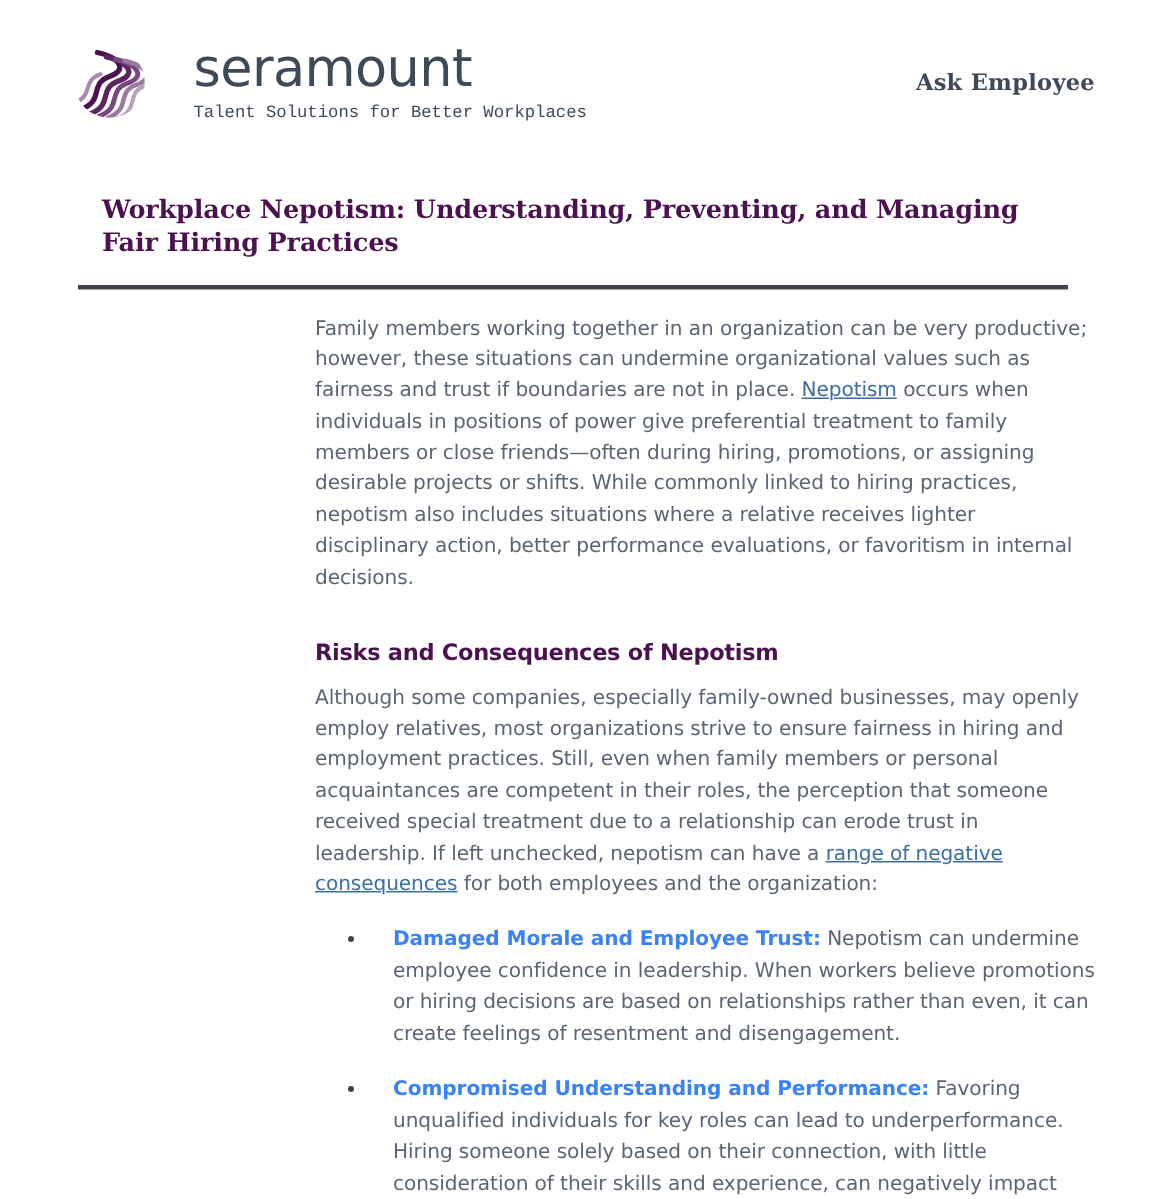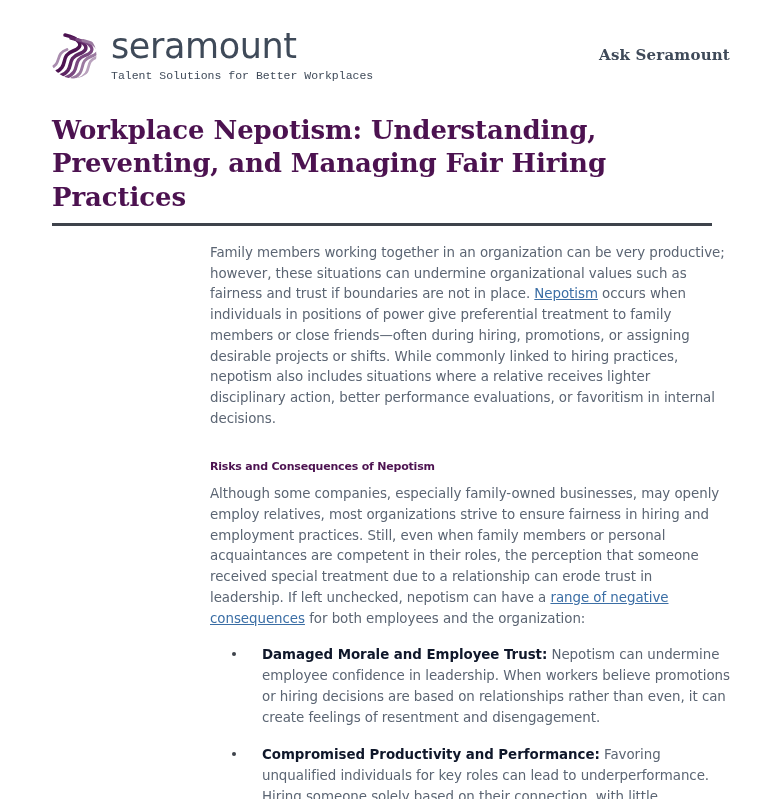--- a/index.html
+++ b/index.html
@@ -28,21 +28,21 @@
   .site-header {
     display: flex;
     align-items: center;
     justify-content: space-between;
     padding: 24px 38px 0 48px;
     height: 86px;
   }
   .brand {
     display: flex;
     align-items: center;
-    gap: 13px;
+    gap: 31px;
   }
   .brand-mark {
     width: 50px;
     height: 50px;
     flex: 0 0 50px;
     display: block;
   }
   .brand-text {
     display: flex;
     flex-direction: column;
@@ -75,24 +75,24 @@
     letter-spacing: 0.2px;
   }
 
   
   .title-block {
     padding: 28px 48px 0 52px;
   }
   .doc-title {
     font-family: "DejaVu Serif", serif;
     font-weight: bold;
-    font-size: 26px;
+    font-size: 17px;
     line-height: 1.28;
     color: #4c1250;
-    margin: 0;
+    margin: 16px;
     letter-spacing: -0.1px;
   }
   .title-rule {
     height: 3px;
     background: #3e434b;
     margin-top: 9px;
     margin-left: 0px;
     margin-right: 8px;
   }
 
@@ -106,21 +106,21 @@
     line-height: 1.55;
     color: #5b6573;
     margin: 0;
     letter-spacing: -0.05px;
   }
   .p-intro { margin-top: 17px; }
 
   .section-h2 {
     font-family: "DejaVu Sans", sans-serif;
     font-weight: bold;
-    font-size: 11px;
+    font-size: 15px;
     line-height: 1.3;
     color: #4c1250;
     margin: 30px 0 10px 0;
     letter-spacing: -0.2px;
   }
 
   a.inline-link {
     color: #3b6ea5;
     text-decoration: underline;
   }
@@ -145,21 +145,21 @@
     position: absolute;
     left: 22px;
     top: 7px;
     width: 4px;
     height: 4px;
     background: #3e434b;
     border-radius: 50%;
   }
   .bullet-lead {
     font-weight: bold;
-    color: #0f172a;
+    color: #3b82f6;
   }
 </style>
 </head>
 <body>
 
 <div class="page">
 
   <div class="site-header">
 
     <div class="brand">
@@ -179,40 +179,40 @@
             <path d="M2 78 C 30 68, 12 48, 38 39" stroke="#a98cae" stroke-width="5.5"></path>
           </g>
         </svg>
       </span>
       <span class="brand-text">
         <span class="brand-wordmark">seramount</span>
         <span class="brand-tagline">Talent Solutions for Better Workplaces</span>
       </span>
     </div>
 
-    <a class="header-link" href="#">Ask Seramount</a>
+    <a class="header-link" href="#">Ask Employee</a>
   </div>
 
   <div class="title-block">
     <h1 class="doc-title">Workplace Nepotism: Understanding, Preventing, and Managing Fair Hiring Practices</h1>
     <div class="title-rule"></div>
   </div>
 
   <div class="content">
 
     <p class="body-p p-intro"><span>Family members working together in an organization can be very productive; however, these situations can undermine organizational values such as fairness and trust if boundaries are not in place. </span><a class="inline-link" href="#">Nepotism</a><span> occurs when individuals in positions of power give preferential treatment to family members or close friends—often during hiring, promotions, or assigning desirable projects or shifts. While commonly linked to hiring practices, nepotism also includes situations where a relative receives lighter disciplinary action, better performance evaluations, or favoritism in internal decisions.</span></p>
 
     <h2 class="section-h2">Risks and Consequences of Nepotism</h2>
 
     <p class="body-p"><span>Although some companies, especially family-owned businesses, may openly employ relatives, most organizations strive to ensure fairness in hiring and employment practices. Still, even when family members or personal acquaintances are competent in their roles, the perception that someone received special treatment due to a relationship can erode trust in leadership. If left unchecked, nepotism can have a </span><a class="inline-link" href="#">range of negative consequences</a><span> for both employees and the organization:</span></p>
 
     <ul class="bullet-list">
       <li class="bullet-item">
         <span class="bullet-dot"></span><span class="bullet-lead">Damaged Morale and Employee Trust:</span><span> Nepotism can undermine employee confidence in leadership. When workers believe promotions or hiring decisions are based on relationships rather than even, it can create feelings of resentment and disengagement.</span>
       </li>
       <li class="bullet-item">
-        <span class="bullet-dot"></span><span class="bullet-lead">Compromised Productivity and Performance:</span><span> Favoring unqualified individuals for key roles can lead to underperformance. Hiring someone solely based on their connection, with little consideration of their skills and experience, can negatively impact team efficiency and decision-making quality.</span>
+        <span class="bullet-dot"></span><span class="bullet-lead">Compromised Understanding and Performance:</span><span> Favoring unqualified individuals for key roles can lead to underperformance. Hiring someone solely based on their connection, with little consideration of their skills and experience, can negatively impact team efficiency and decision-making quality.</span>
       </li>
 
     </ul>
 
   </div>
 </div>
 
 </body></html>

